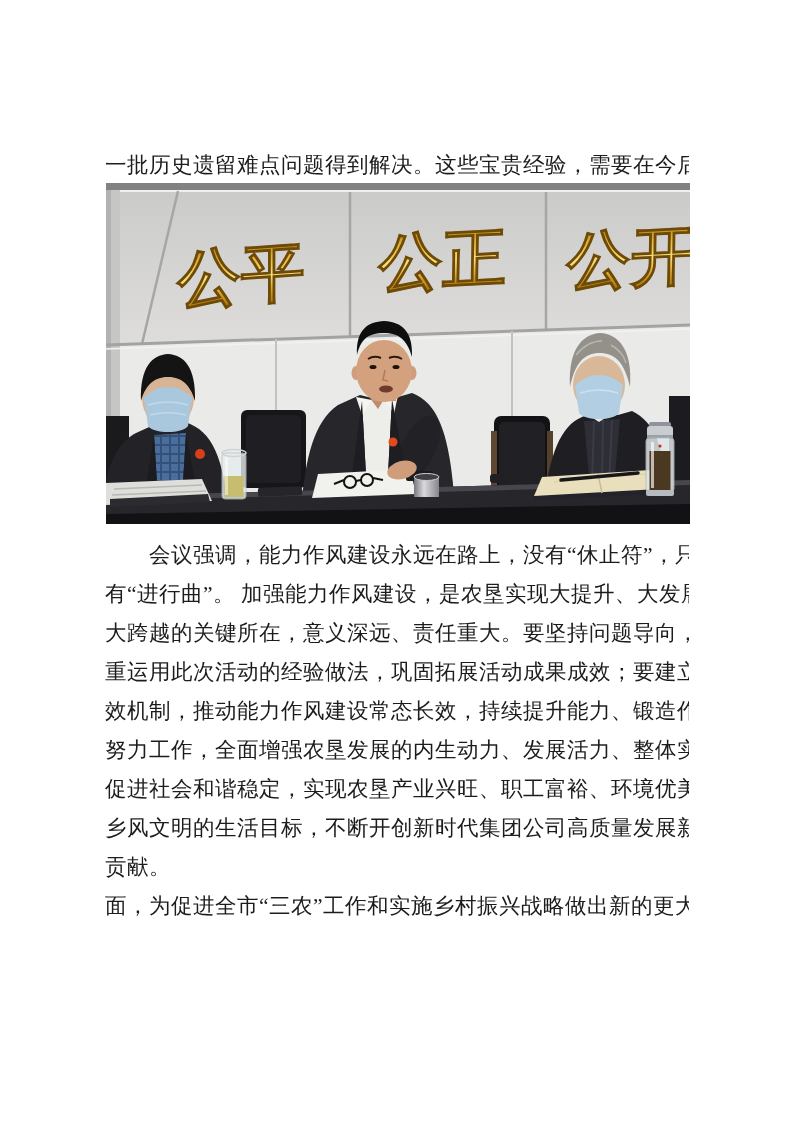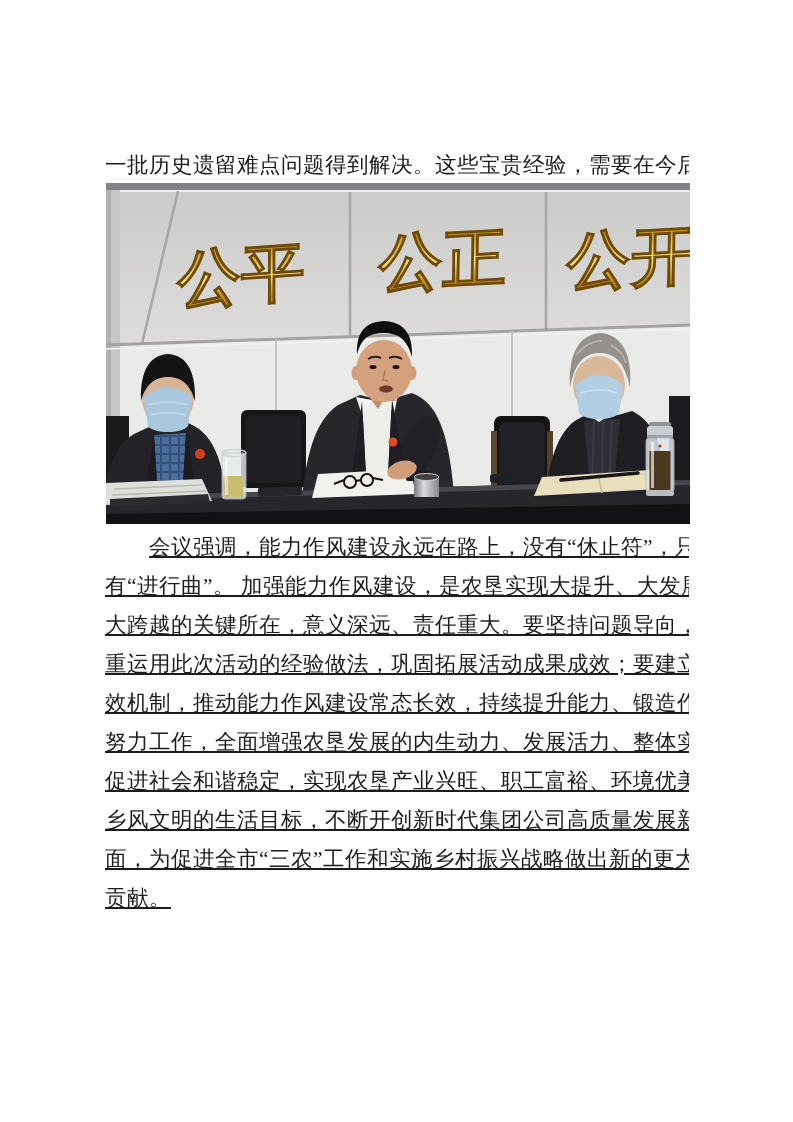--- a/index.html
+++ b/index.html
@@ -19,21 +19,21 @@
     text-align:justify;text-align-last:justify;
     overflow:hidden;white-space:nowrap;
     letter-spacing:0.5px;
   }
   .ln-end{text-align-last:left;}
   .indent{text-indent:44px;}
   .photo{
     width:584px;height:341px;margin-left:1px;margin-top:-2px;
     overflow:hidden;line-height:0;
   }
-  .para2{margin-top:4px;text-decoration:underline;}
+  .para2{margin-top:12px;}
 </style>
 </head>
 <body>
 
 <div class="page">
   <div class="doc">
 
     <div class="para1">
       <div class="ln">一批历史遗留难点问题得到解决。这些宝贵经验，需要在今后的</div>
     </div>
@@ -218,18 +218,18 @@
 
     <div class="para2">
       <div class="ln indent">会议强调，能力作风建设永远在路上，没有“休止符”，只</div>
       <div class="ln">有“进行曲”。 加强能力作风建设，是农垦实现大提升、大发展、</div>
       <div class="ln">大跨越的关键所在，意义深远、责任重大。要坚持问题导向，注</div>
       <div class="ln">重运用此次活动的经验做法，巩固拓展活动成果成效；要建立长</div>
       <div class="ln">效机制，推动能力作风建设常态长效，持续提升能力、锻造作风、</div>
       <div class="ln">努力工作，全面增强农垦发展的内生动力、发展活力、整体实力，</div>
       <div class="ln">促进社会和谐稳定，实现农垦产业兴旺、职工富裕、环境优美、</div>
       <div class="ln">乡风文明的生活目标，不断开创新时代集团公司高质量发展新局</div>
+      <div class="ln ln-end">贡献。</div>
       <div class="ln">面，为促进全市“三农”工作和实施乡村振兴战略做出新的更大</div>
-      <div class="ln ln-end">贡献。</div>
     </div>
 
   </div>
 </div>
 
 </body></html>

